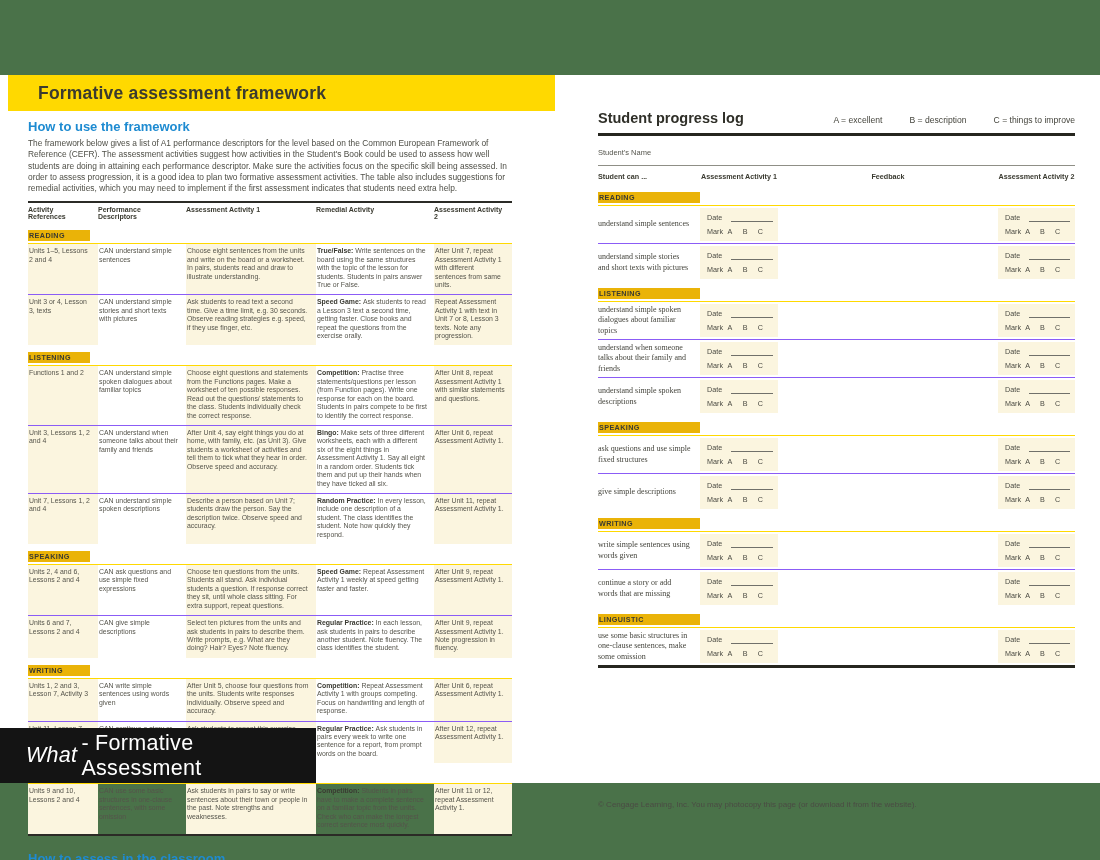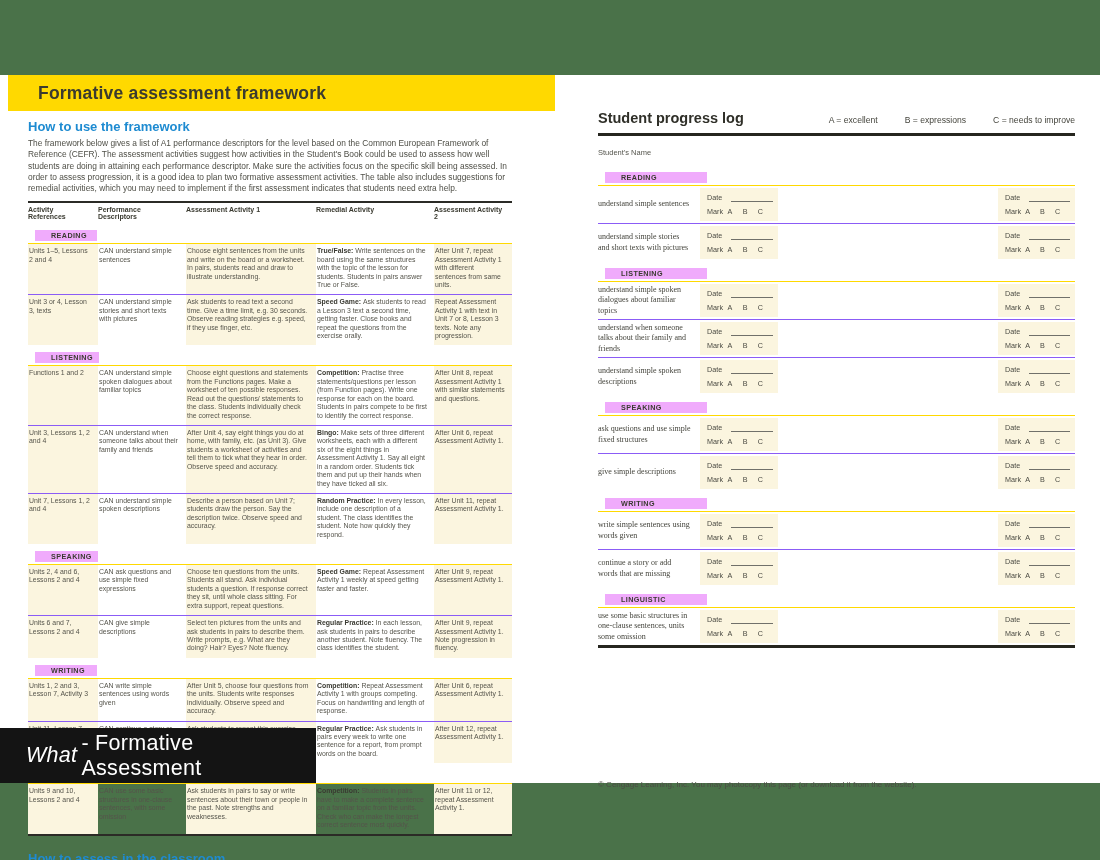--- a/index.html
+++ b/index.html
@@ -19,22 +19,22 @@
   .intro{font-size:8.4px;line-height:1.34;margin:0 0 7px 0;}
 
   .lt-wrap{border-bottom:2px solid #2b2b26;}
   .lt-row{display:grid;grid-template-columns:70px 88px 130px 118px 78px;}
   .lt-head{border-top:2px solid #2b2b26;}
   .lt-hcell{font-size:7px;font-weight:bold;color:#3a3a30;padding:3px 6px 3px 0;}
   .lt-cell{font-size:6.9px;line-height:1.22;color:#55544b;padding:3px 7px 5px 1px;box-sizing:border-box;}
   .lt-cell b{color:#3a3a32;}
   .cream{background:#fbf5df;}
   .lt-section{border-bottom:1.5px solid #ffd900;padding:1px 0 1px 0;}
-  .chip{display:inline-block;background:#f0abfc;font-size:7.2px;font-weight:bold;color:#3a3a30;
-        letter-spacing:.4px;padding:1px 6px 1px 16px;min-width:62px;box-sizing:border-box;margin-left:7px;}
+  .chip{display:inline-block;background:#eab308;font-size:7.2px;font-weight:bold;color:#3a3a30;
+        letter-spacing:.4px;padding:1px 6px 1px 1px;min-width:62px;box-sizing:border-box;}
   .sep{border-top:1px solid #8b5cf6;}
   .h2{margin-top:15px;}
 
   
   .look-banner{position:absolute;left:0;top:728px;width:316px;height:55px;background:#141414;
     color:#fff;display:flex;align-items:center;padding-left:26px;box-sizing:border-box;
     font-size:21.5px;letter-spacing:.3px;}
   .look-banner i{margin-right:4px;}
 
   
@@ -161,26 +161,32 @@
 
     <div class="blue-head h2">How to assess in the classroom</div>
 
   </div>
 
   <div class="right-content">
     <div class="rp-titlerow">
       <div class="rp-title">Student progress log</div>
       <div class="legend" id="legend">
           <span>A = excellent</span>
-          <span>B = expressions</span>
-          <span>C = needs to improve</span>
+          <span>B = description</span>
+          <span>C = things to improve</span>
         </div>
     </div>
     <div class="students-name">Student's Name</div>
     <div id="progress-table">
+        <div class="rt-row rt-head">
+          <div class="rt-hcell">Student can ...</div>
+          <div class="rt-hcell c">Assessment Activity 1</div>
+          <div class="rt-hcell c">Feedback</div>
+          <div class="rt-hcell c">Assessment Activity 2</div>
+        </div>
         <div class="rt-section"><span class="chip">READING</span></div>
         <div class="rt-row rt-body">
           <div class="rt-label">understand simple sentences</div>
           <div class="cream-block">
             <div class="date-line">
               <span>Date</span>
               <span class="date-rule"></span>
             </div>
             <div class="mark-line">
               <span class="mark-label">Mark</span>
@@ -425,21 +431,21 @@
             <div class="mark-line">
               <span class="mark-label">Mark</span>
               <span class="mark-opt">A</span>
               <span class="mark-opt">B</span>
               <span class="mark-opt">C</span>
             </div>
           </div>
         </div>
         <div class="rt-section"><span class="chip">LINGUISTIC</span></div>
         <div class="rt-row rt-body rt-bottom">
-          <div class="rt-label">use some basic structures in one-clause sentences, units some omission</div>
+          <div class="rt-label">use some basic structures in one-clause sentences, make some omission</div>
           <div class="cream-block">
             <div class="date-line">
               <span>Date</span>
               <span class="date-rule"></span>
             </div>
             <div class="mark-line">
               <span class="mark-label">Mark</span>
               <span class="mark-opt">A</span>
               <span class="mark-opt">B</span>
               <span class="mark-opt">C</span>

